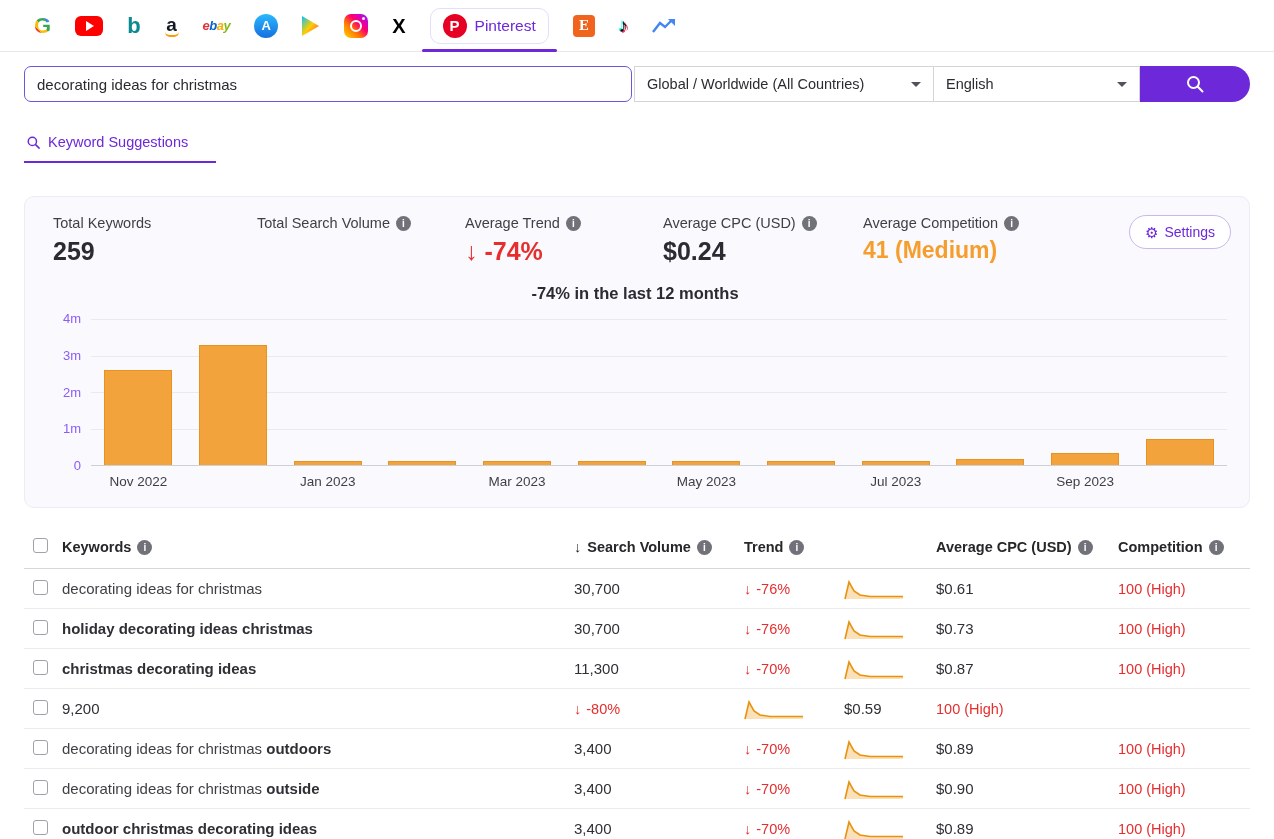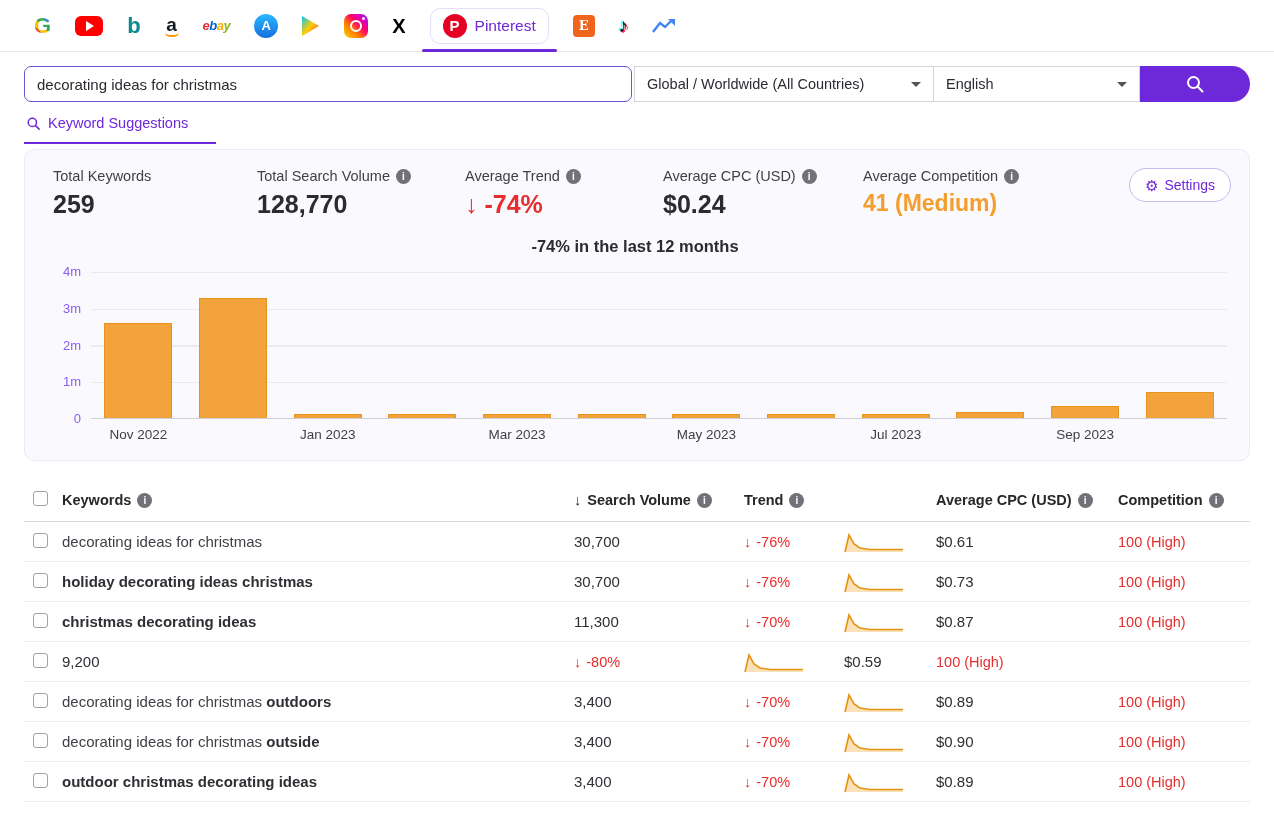--- a/index.html
+++ b/index.html
@@ -61,25 +61,25 @@
   .dd{ display:flex; align-items:center; justify-content:space-between;
     border:1px solid #d4d4d8; background:#fff; padding:0 12px; font-size:14.5px;
     color:#2b2b31; cursor:pointer; }
   .dd.region{ flex:0 0 300px; margin-left:2px; }
   .dd.language{ flex:0 0 206px; border-left:none;gap:8px; }
   .chev{ width:0; height:0; border-left:5px solid transparent; border-right:5px solid transparent;
     border-top:5px solid #52525b; margin-left:8px; }
   .search-button{ flex:1; background:var(--purple); border:none; cursor:pointer;
     border-radius:0 18px 18px 0; display:flex; align-items:center; justify-content:center; }
   
-  .suggestions-tab{ display:inline-flex; align-items:center; gap:7px; margin:11px 0 0 24px;
+  .suggestions-tab{ display:inline-flex; align-items:center; gap:7px; margin:30px 0 0 24px;
     color:var(--purple); font-size:14.5px; padding:2px 28px 11px 2px;
     border-bottom:2.5px solid var(--purple); cursor:pointer; }
   
-  .stats-card{ margin:5px 24px 0; background:#faf9fe; border:1px solid #ecebf6;
+  .stats-card{ margin:33px 24px 0; background:#faf9fe; border:1px solid #ecebf6;
     border-radius:10px; padding:18px 18px 12px 14px; }
   .stats-row{ display:flex; align-items:flex-start; padding-left:14px; }
   .stat{ }
   .stat.c1{ width:204px; } .stat.c2{ width:208px; } .stat.c3{ width:198px; }
   .stat.c4{ width:200px; } .stat.c5{ flex:1; }
   .stat-label{ font-size:14.5px; color:#3f3f46; display:flex; align-items:center; gap:6px; }
   .stat-value{ font-size:25px; font-weight:700; margin-top:6px; color:#2b2b31; }
   .stat-value.red{ color:var(--red); font-weight:600; }
   .stat-value.orange{ color:var(--orange-text); font-size:23px; }
   .settings-btn{ margin-left:auto; display:flex; align-items:center; gap:6px;
@@ -233,21 +233,20 @@
   <div class="stats-row">
     <div class="stat c1">
       <div class="stat-label">Total Keywords</div>
       <div class="stat-value">259</div>
     </div>
     <div class="stat c2">
       <div class="stat-label">
           <span>Total Search Volume</span>
           <span class="info-icon"></span>
         </div>
-      <div class="stat-value">128,770</div>
     </div>
     <div class="stat c3">
       <div class="stat-label">
           <span>Average Trend</span>
           <span class="info-icon"></span>
         </div>
       <div class="stat-value red"><span>↓</span> <span>-74%</span></div>
     </div>
     <div class="stat c4">
       <div class="stat-label">

